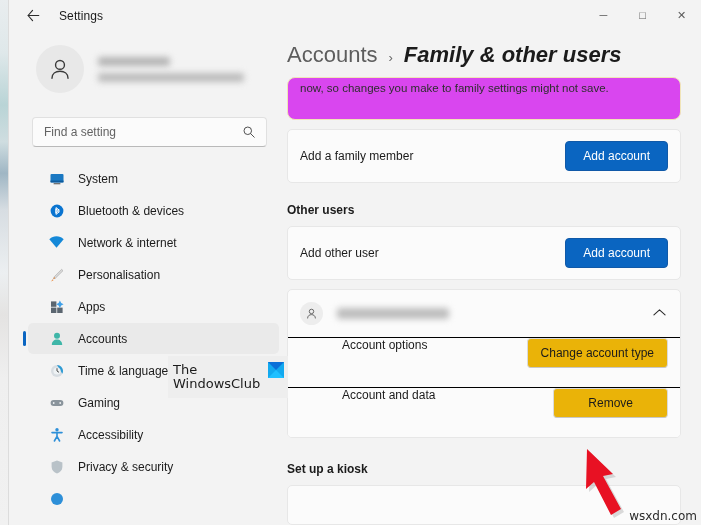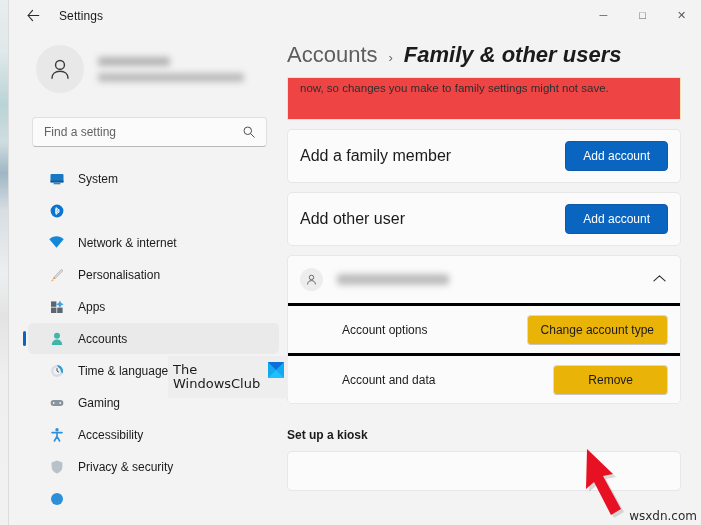--- a/index.html
+++ b/index.html
@@ -171,41 +171,41 @@
   .crumb-parent {
     font-size: 22px; color: #5d5d5d; cursor: pointer;
   }
   .crumb-sep { font-size: 13px; color: #6a6a6a; margin: 0 11px; }
   .crumb-current { font-size: 22px; color: #1b1b1b; font-weight: 600; font-style: italic; }
 
   .scroller { position: relative; margin-top: 9px; }
 
   .banner {
     margin: 0 20px 0 6px;
-    background: #ef4444;
+    background: #d946ef;
     border: 1px solid #f0e4b8;
-    border-radius: 0;
+    border-radius: 8px;
     padding: 2px 12px 11px 12px;
     height: 43px;
     overflow: hidden;
     color: #2e2e2e;
     font-size: 11.5px;
     line-height: 16px;
   }
 
   .card {
     margin: 9px 20px 0 6px;
     background: #fbfbfb;
     border: 1px solid #e7e7e7;
     border-radius: 5px;
     display: flex; align-items: center;
     padding: 0 12px;
     min-height: 54px;
   }
-  .card-label { font-size: 16px; color: #1b1b1b; }
+  .card-label { font-size: 12px; color: #1b1b1b; }
   .spacer { flex: 1 1 auto; }
 
   .btn-accent {
     background: #0a65c1;
     color: #fff;
     border: 1px solid #1059a8;
     border-radius: 4px;
     font-family: "Liberation Sans", sans-serif;
     font-size: 12px;
     padding: 7px 17px;
@@ -252,24 +252,24 @@
   .blur-user {
     margin-left: 14px;
     width: 112px; height: 11px;
     border-radius: 3px;
     background: #bdbdbd;
     filter: blur(3.2px);
   }
   .chevron { color: #3b3b3b; font-size: 10px; }
 
   .exp-row {
-    display: flex; align-items: center;
+    display: flex; align-items: flex-start;
     height: 50px;
     padding: 0 12px 0 54px;
-    border-top: 3px solid #000000;
+    border-top: 1px solid #000000;
     background: #fbfbfb;
   }
   .exp-row .card-label { font-size: 12px; }
 
   
   .annot-arrow {
     position: absolute;
     left: 574px; top: 440px;
     width: 110px; height: 85px;
     pointer-events: none;
@@ -350,20 +350,21 @@
         <span class="nav-label">System</span>
       </div>
 
       <div class="navitem">
         <span class="nav-icon">
           <svg width="16" height="16" viewBox="0 0 16 16">
             <circle cx="8" cy="8" r="6.4" fill="#0a74d0"></circle>
             <path d="M7 4.6 L10.4 7.2 L7 10 L7 4.6 M7 5.9 L10.4 8.7 L7 11.4 L7 5.9" fill="none" stroke="#fff" stroke-width="1" stroke-linejoin="round"></path>
           </svg>
         </span>
+        <span class="nav-label">Bluetooth &amp; devices</span>
       </div>
 
       <div class="navitem">
         <span class="nav-icon">
           <svg width="17" height="17" viewBox="0 0 18 18">
             <path d="M1.4 5.6 C4 3.3 6 2.5 9 2.5 C12 2.5 14 3.3 16.6 5.6 L9 14.6 Z" fill="#1488d8"></path>
           </svg>
         </span>
         <span class="nav-label">Network &amp; internet</span>
       </div>
@@ -484,20 +485,21 @@
       <div class="banner">
         <span>now, so changes you make to family settings might not save.</span>
       </div>
 
       <div class="card">
         <span class="card-label">Add a family member</span>
         <span class="spacer"></span>
         <button class="btn-accent">Add account</button>
       </div>
 
+      <div class="section-head">Other users</div>
 
       <div class="card">
         <span class="card-label">Add other user</span>
         <span class="spacer"></span>
         <button class="btn-accent">Add account</button>
       </div>
 
       <div class="expander">
 
         <div class="exp-header">

